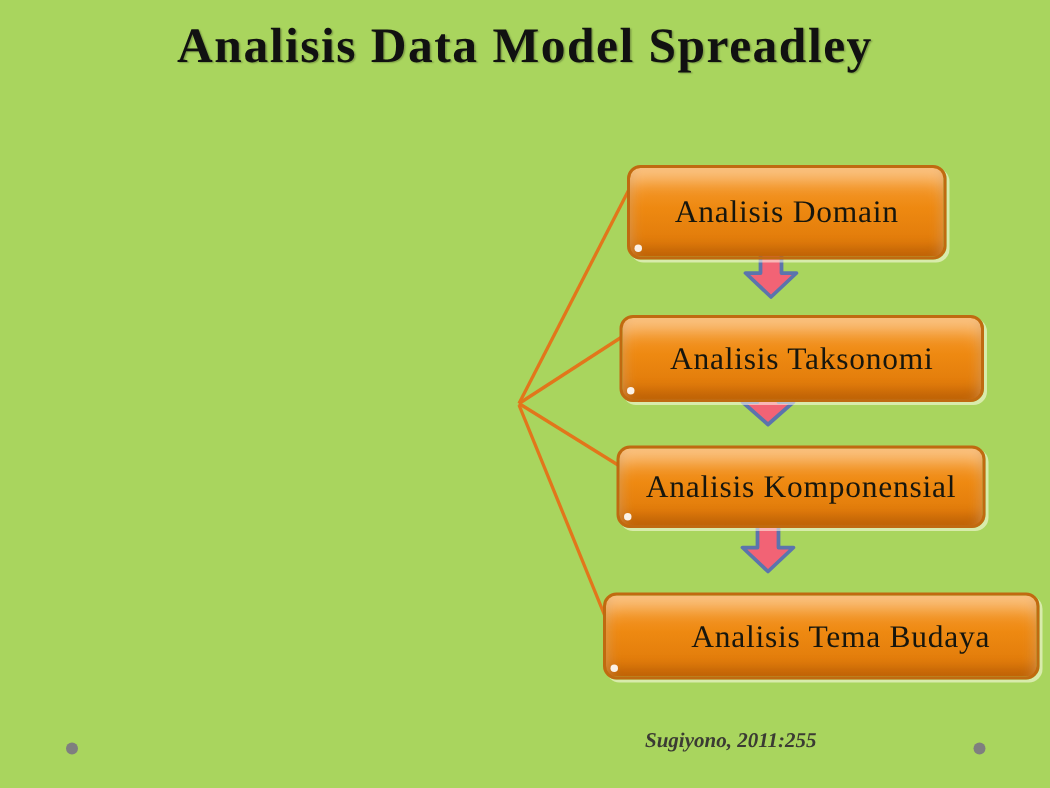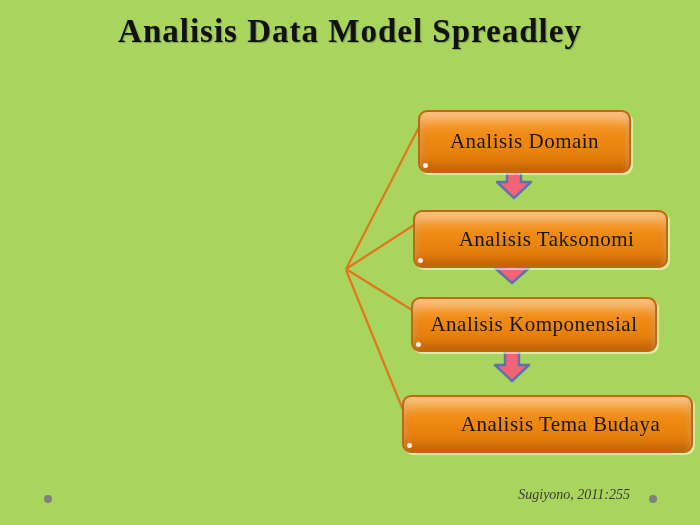--- a/index.html
+++ b/index.html
@@ -39,26 +39,26 @@
     box-shadow:2px 2px 0 rgba(255,255,255,0.6),
                inset 0 9px 10px rgba(255,255,255,0.35),
                inset 0 -6px 8px rgba(20,30,70,0.3);
   }
   .node-orange {
     background:linear-gradient(180deg, var(--orange-top) 0%, var(--orange-mid) 45%, var(--orange-bottom) 100%);
     border:2px solid var(--orange-border);
     margin-top:12px;
   }
   .node-step0 { left:418px; top:98px;  width:209px; height:59px; }
-  .node-step1 { left:413px; top:198px; width:239px; height:54px;padding-left:12px; }
+  .node-step1 { left:413px; top:198px; width:239px; height:54px; }
   .node-step2 { left:411px; top:285px; width:242px; height:51px; }
   .node-step3 { left:402px; top:383px; width:261px; height:54px;padding-left:26px; }
   .citation {
-    position:absolute; left:430px; top:487px; width:200px; text-align:right;
-    font-style:italic; font-size:14px; color:var(--citation-text);
+    position:absolute; left:430px; top:487px; width:200px; text-align:left;
+    font-style:italic; font-size:14px; color:var(--citation-text);font-weight:bold;
   }
   .footer-dot {
     position:absolute; width:8px; height:8px; border-radius:50%; background:var(--dot);
   }
   .footer-dot.left  { left:44px;  top:495px; }
   .footer-dot.right { left:649px; top:495px; }
 </style>
 </head>
 <body>
 

